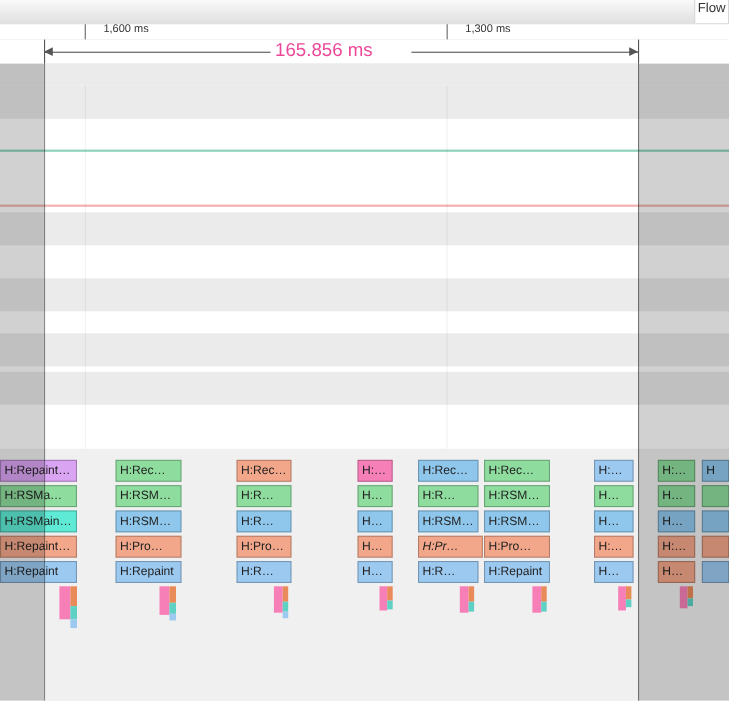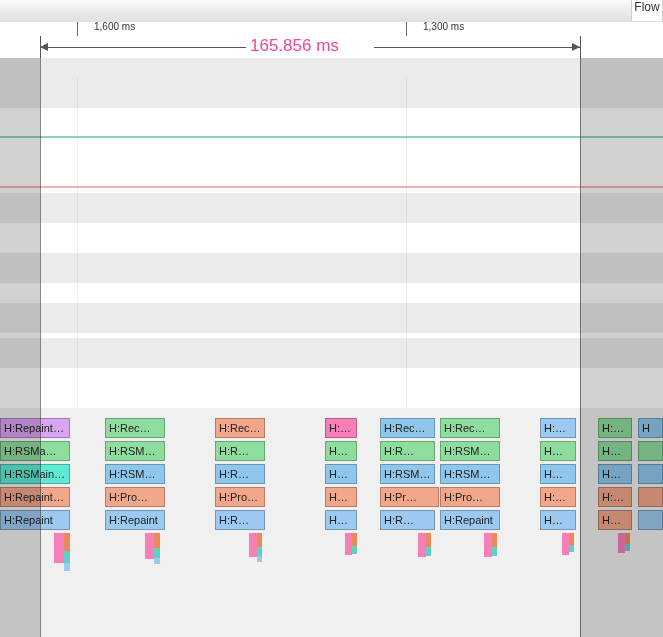--- a/index.html
+++ b/index.html
@@ -280,21 +280,21 @@
       <div class="evt" style="left: 325px; width: 32px; top: 33px; background: rgb(142, 220, 158);">H…</div>
       <div class="evt" style="left: 325px; width: 32px; top: 56px; background: rgb(143, 199, 236);">H…</div>
       <div class="evt" style="left: 325px; width: 32px; top: 79px; background: rgb(242, 167, 138);">H…</div>
       <div class="evt" style="left: 325px; width: 32px; top: 102px; background: rgb(156, 201, 240);">H…</div>
       <div class="bar" style="left: 345px; width: 7px; top: 125px; height: 22px; background: rgb(247, 127, 184);"></div>
       <div class="bar" style="left: 352px; width: 5px; top: 125px; height: 13px; background: rgb(233, 138, 91);"></div>
       <div class="bar" style="left: 352px; width: 5px; top: 138px; height: 8px; background: rgb(95, 208, 196);"></div>
       <div class="evt" style="left: 380px; width: 55px; top: 10px; background: rgb(143, 199, 236);">H:Rec…</div>
       <div class="evt" style="left: 380px; width: 55px; top: 33px; background: rgb(142, 220, 158);">H:R…</div>
       <div class="evt" style="left: 380px; width: 55px; top: 56px; background: rgb(143, 199, 236);">H:RSM…</div>
-      <div class="evt" style="left: 380px; width: 59px; top: 79px; background: rgb(242, 167, 138);">H:Pr…</div>
+      <div class="evt" style="left: 380px; width: 59px; top: 79px; background: rgb(242, 167, 138); font-style: italic;">H:Pr…</div>
       <div class="evt" style="left: 380px; width: 55px; top: 102px; background: rgb(156, 201, 240);">H:R…</div>
       <div class="bar" style="left: 418px; width: 8px; top: 125px; height: 24px; background: rgb(247, 127, 184);"></div>
       <div class="bar" style="left: 426px; width: 5px; top: 125px; height: 14px; background: rgb(233, 138, 91);"></div>
       <div class="bar" style="left: 426px; width: 5px; top: 139px; height: 9px; background: rgb(95, 208, 196);"></div>
       <div class="evt" style="left: 440px; width: 60px; top: 10px; background: rgb(142, 220, 158);">H:Rec…</div>
       <div class="evt" style="left: 440px; width: 60px; top: 33px; background: rgb(142, 220, 158);">H:RSMa…</div>
       <div class="evt" style="left: 440px; width: 60px; top: 56px; background: rgb(143, 199, 236);">H:RSM…</div>
       <div class="evt" style="left: 440px; width: 60px; top: 79px; background: rgb(242, 167, 138);">H:Pro…</div>
       <div class="evt" style="left: 440px; width: 60px; top: 102px; background: rgb(156, 201, 240);">H:Repaint</div>
       <div class="bar" style="left: 484px; width: 8px; top: 125px; height: 24px; background: rgb(247, 127, 184);"></div>

